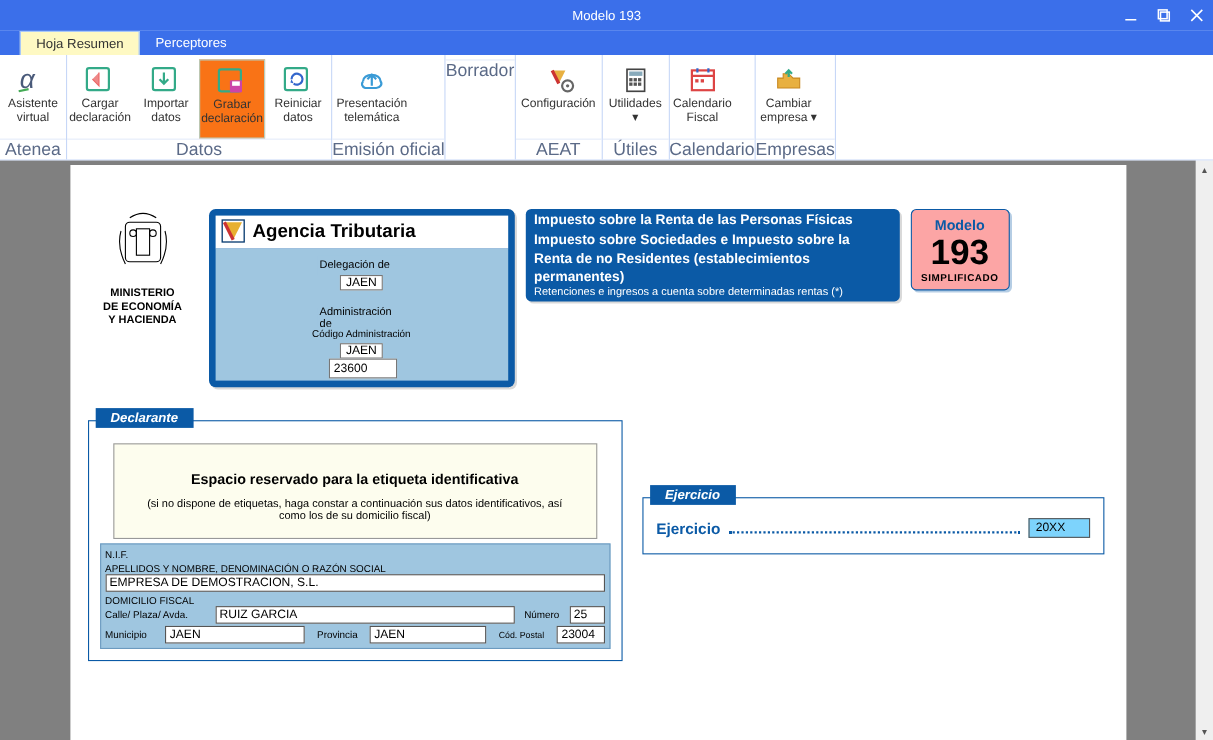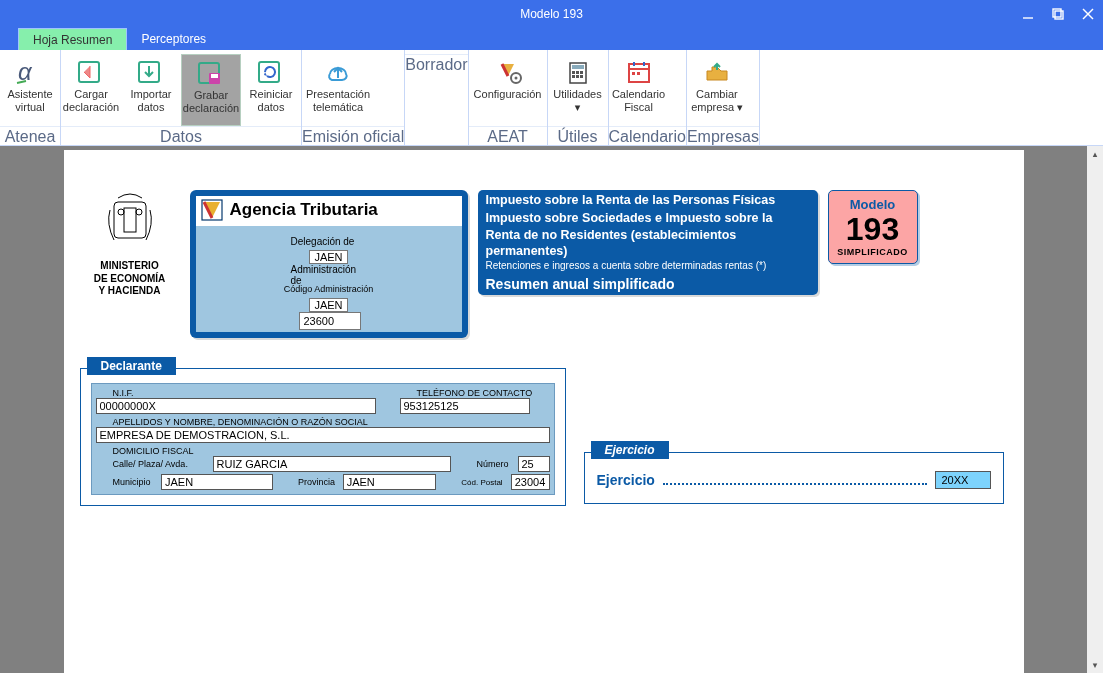--- a/index.html
+++ b/index.html
@@ -7,29 +7,29 @@
 
   
   .titlebar { background: #3b6fea; height: 28px; color: #ffffff; display: flex; align-items: center; justify-content: center; position: relative; font-size: 12px; }
   .titlebar .controls { position: absolute; right: 0; top: 0; height: 28px; display: flex; }
   .titlebar .controls div { width: 30px; height: 28px; display: flex; align-items: center; justify-content: center; cursor: pointer; }
   .titlebar .controls svg { width: 12px; height: 12px; fill: none; stroke: #fff; stroke-width: 1.4; }
 
   
   .tabrow { background: #3b6fea; height: 22px; display: flex; align-items: flex-end; padding-left: 18px; }
   .tab { height: 22px; padding: 0 14px; font-size: 12px; display: flex; align-items: center; color: #fff; cursor: pointer; }
-  .tab.active { background: #86efac; color: #333; border: 1px solid #9fc3ff; border-bottom: none; }
+  .tab.active { background: #fef9c3; color: #333; border: 1px solid #9fc3ff; border-bottom: none; }
 
   
   .ribbon { background: #fff; border-bottom: 1px solid #c7d7f7; height: 96px; display: flex; position: relative; }
   .group { display: flex; flex-direction: column; justify-content: space-between; border-right: 1px solid #c7d7f7; padding-top: 4px; }
   .group-label { font-size: 16px; color: #5b6a87; text-align: center; padding-bottom: 9px; border-top: 1px solid #e4ecf9; padding-top: 1px; }
   .buttons { display: flex; }
   .rbtn { width: 60px; height: 72px; display: flex; flex-direction: column; align-items: center; justify-content: flex-start; padding-top: 4px; font-size: 11px; color: #333; text-align: center; line-height: 1.15; cursor: pointer; }
-  .rbtn.highlight { background: #a3a3a3; border: 1px solid #b6cfc0; }
+  .rbtn.highlight { background: #f97316; border: 1px solid #b6cfc0; }
   .rbtn svg { width: 32px; height: 28px; margin-bottom: 2px; }
   .rbtn .txt { display: block; }
 
   
   .workspace { position: absolute; top: 146px; left: 0; right: 16px; bottom: 0; background: #808080; display: flex; justify-content: center; overflow: hidden; }
   .vscroll { position: absolute; right: 0; top: 146px; bottom: 0; width: 16px; background: #efefef; }
   .vscroll .arrow { height: 16px; display: flex; align-items: center; justify-content: center; font-size: 9px; color: #555; cursor: pointer; }
   .vscroll .track { flex: 1; }
 
   .page { background: #fff; width: 960px; margin-top: 4px; padding: 40px 16px 16px 16px; position: relative; min-height: 700px; }
@@ -55,27 +55,27 @@
   .taxbox .small { font-size: 10px; }
   .taxbox .big { font-weight: bold; font-size: 14px; margin-top: 3px; }
 
   .modelbox { flex: 0 0 90px; background: #fca5a5; border: 1px solid #0b5aa6; border-radius: 5px; text-align: center; padding: 6px 2px; box-shadow: 2px 2px 0 rgba(11,90,166,0.3); }
   .modelbox .m { color: #0b5aa6; font-weight: bold; font-size: 13px; }
   .modelbox .n { font-size: 32px; font-weight: bold; line-height: 1.1; }
   .modelbox .s { font-size: 9px; font-weight: bold; letter-spacing: 0.5px; }
 
   
   .fs { border: 1px solid #0b5aa6; margin-top: 30px; position: relative; padding: 14px 10px 10px 10px; width: 486px; }
-  .fs .legend { position: absolute; top: -12px; left: 6px; background: #0b5aa6; color: #fff; font-weight: bold; font-size: 12px; padding: 2px 14px; }
+  .fs .legend { position: absolute; top: -12px; left: 6px; background: #0b5aa6; color: #fff; font-weight: bold; font-size: 12px; padding: 2px 14px; font-style: italic; }
   .etiq { background: #fdfdee; border: 1px solid #999; margin: 6px auto 4px; width: 440px; text-align: center; padding: 24px 20px 14px; }
   .etiq .t1 { font-weight: bold; font-size: 13px; margin-bottom: 10px; }
   .etiq .t2 { font-size: 10px; }
   .inner { background: #9fc6e0; padding: 4px 4px; border:1px solid #6c9abf;}
   .row { display: flex; gap: 4px; align-items: center; }
-  .lbl { font-size: 9px; color: #000; margin-left: 17px; }
+  .lbl { font-size: 9px; color: #000; }
   .fld { background: #fff; border: 1px solid #555; font-size: 11px; height: 16px; padding: 0 3px; display: flex; align-items: center; }
 
   
   .fs2 { border: 1px solid #0b5aa6; position: absolute; left: 632px; top: 500px; width: 430px; padding: 18px 12px 14px; }
   .fs2 .legend { position: absolute; top: -12px; left: 6px; background: #0b5aa6; color: #fff; font-weight: bold; font-size: 12px; padding: 2px 14px; font-style: italic; }
   .ejrow { color: #0b5aa6; font-weight: bold; font-size: 14px; display: flex; align-items: center; gap: 4px; }
   .ejdots { flex: 1; border-bottom: 2px dotted #0b5aa6; height: 10px; margin: 0 4px; }
   .ejfld { border: 1px solid #555; background: #7dd3fc; font-size: 11px; padding: 2px 6px; width: 56px; color:#000; font-weight:normal;}
 </style>
 </head>
@@ -283,58 +283,56 @@
               <path d="M4 4 L12 20" stroke="#c33" stroke-width="3"></path>
               <rect x="2" y="2" width="20" height="20" fill="none" stroke="#06396f" stroke-width="1.2"></rect>
             </svg>
           <span>Agencia Tributaria</span>
         </div>
         <div class="aginner">
           <div class="aglabelrow">
             <div class="lab">Delegación de</div>
             <div class="inp w1">JAEN</div>
           </div>
-          <div class="aglabelrow" style="margin-top:2px;justify-content:flex-end;">
+          <div class="aglabelrow" style="margin-top:16px;justify-content:flex-end;">
             <div class="lab">Administración de</div>
             <div style="flex:1"></div>
             <div class="sub" style="color:#000">Código Administración</div>
           </div>
           <div class="aglabelrow">
             <div class="inp" style="flex:1">JAEN</div>
             <div class="inp" style="width:62px;margin-left:2px">23600</div>
           </div>
         </div>
       </div>
 
       <div class="taxbox">
         <div class="bold">Impuesto sobre la Renta de las Personas Físicas</div>
         <div class="bold" style="margin-top:2px">Impuesto sobre Sociedades e Impuesto sobre la Renta de no Residentes  (establecimientos  permanentes)</div>
         <div class="small">Retenciones e ingresos a cuenta sobre determinadas rentas (*)</div>
-        <div class="big">Resumen anual simplificado</div>
       </div>
 
       <div class="modelbox">
         <div class="m">Modelo</div>
         <div class="n">193</div>
         <div class="s">SIMPLIFICADO</div>
       </div>
     </div>
 
     <div class="fs">
       <div class="legend">Declarante</div>
+      <div class="etiq">
+        <div class="t1">Espacio reservado para la etiqueta identificativa</div>
+        <div class="t2">(si no dispone de etiquetas, haga constar a continuación sus datos identificativos, así como los de su domicilio fiscal)</div>
+      </div>
 
       <div class="inner">
         <div class="row">
           <div style="flex:0 0 300px">
             <div class="lbl">N.I.F.</div>
-            <div class="fld" style="width:280px">00000000X</div>
-          </div>
-          <div style="flex:1">
-            <div class="lbl">TELÉFONO DE CONTACTO</div>
-            <div class="fld" style="width:130px">953125125</div>
           </div>
         </div>
 
         <div class="lbl" style="margin-top:3px">APELLIDOS Y NOMBRE, DENOMINACIÓN O RAZÓN SOCIAL</div>
         <div class="fld" style="width:100%">EMPRESA DE DEMOSTRACION, S.L.</div>
 
         <div class="lbl" style="margin-top:3px">DOMICILIO FISCAL</div>
         <div class="row">
           <div class="lbl" style="width:96px">Calle/ Plaza/ Avda.</div>
           <div class="fld" style="flex:1">RUIZ GARCIA</div>

